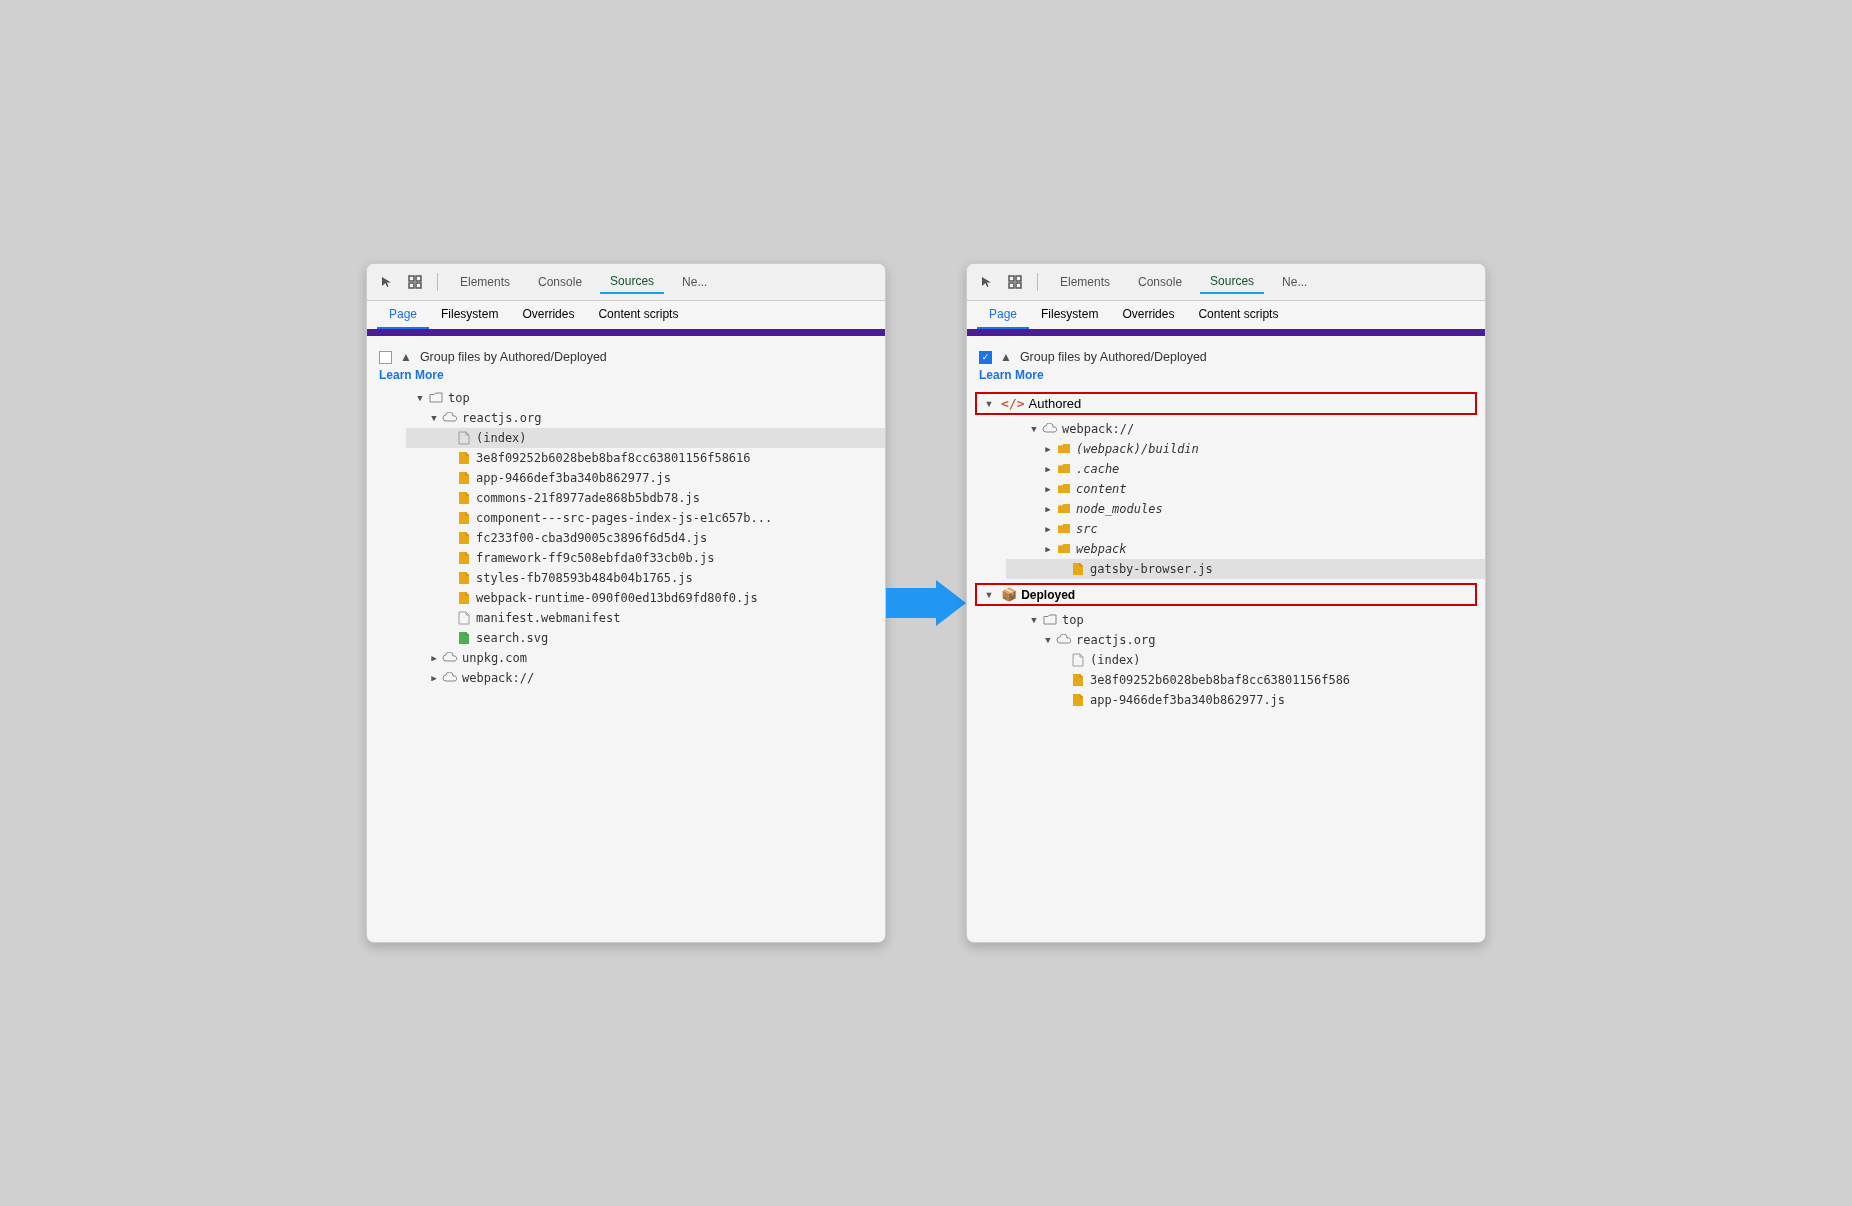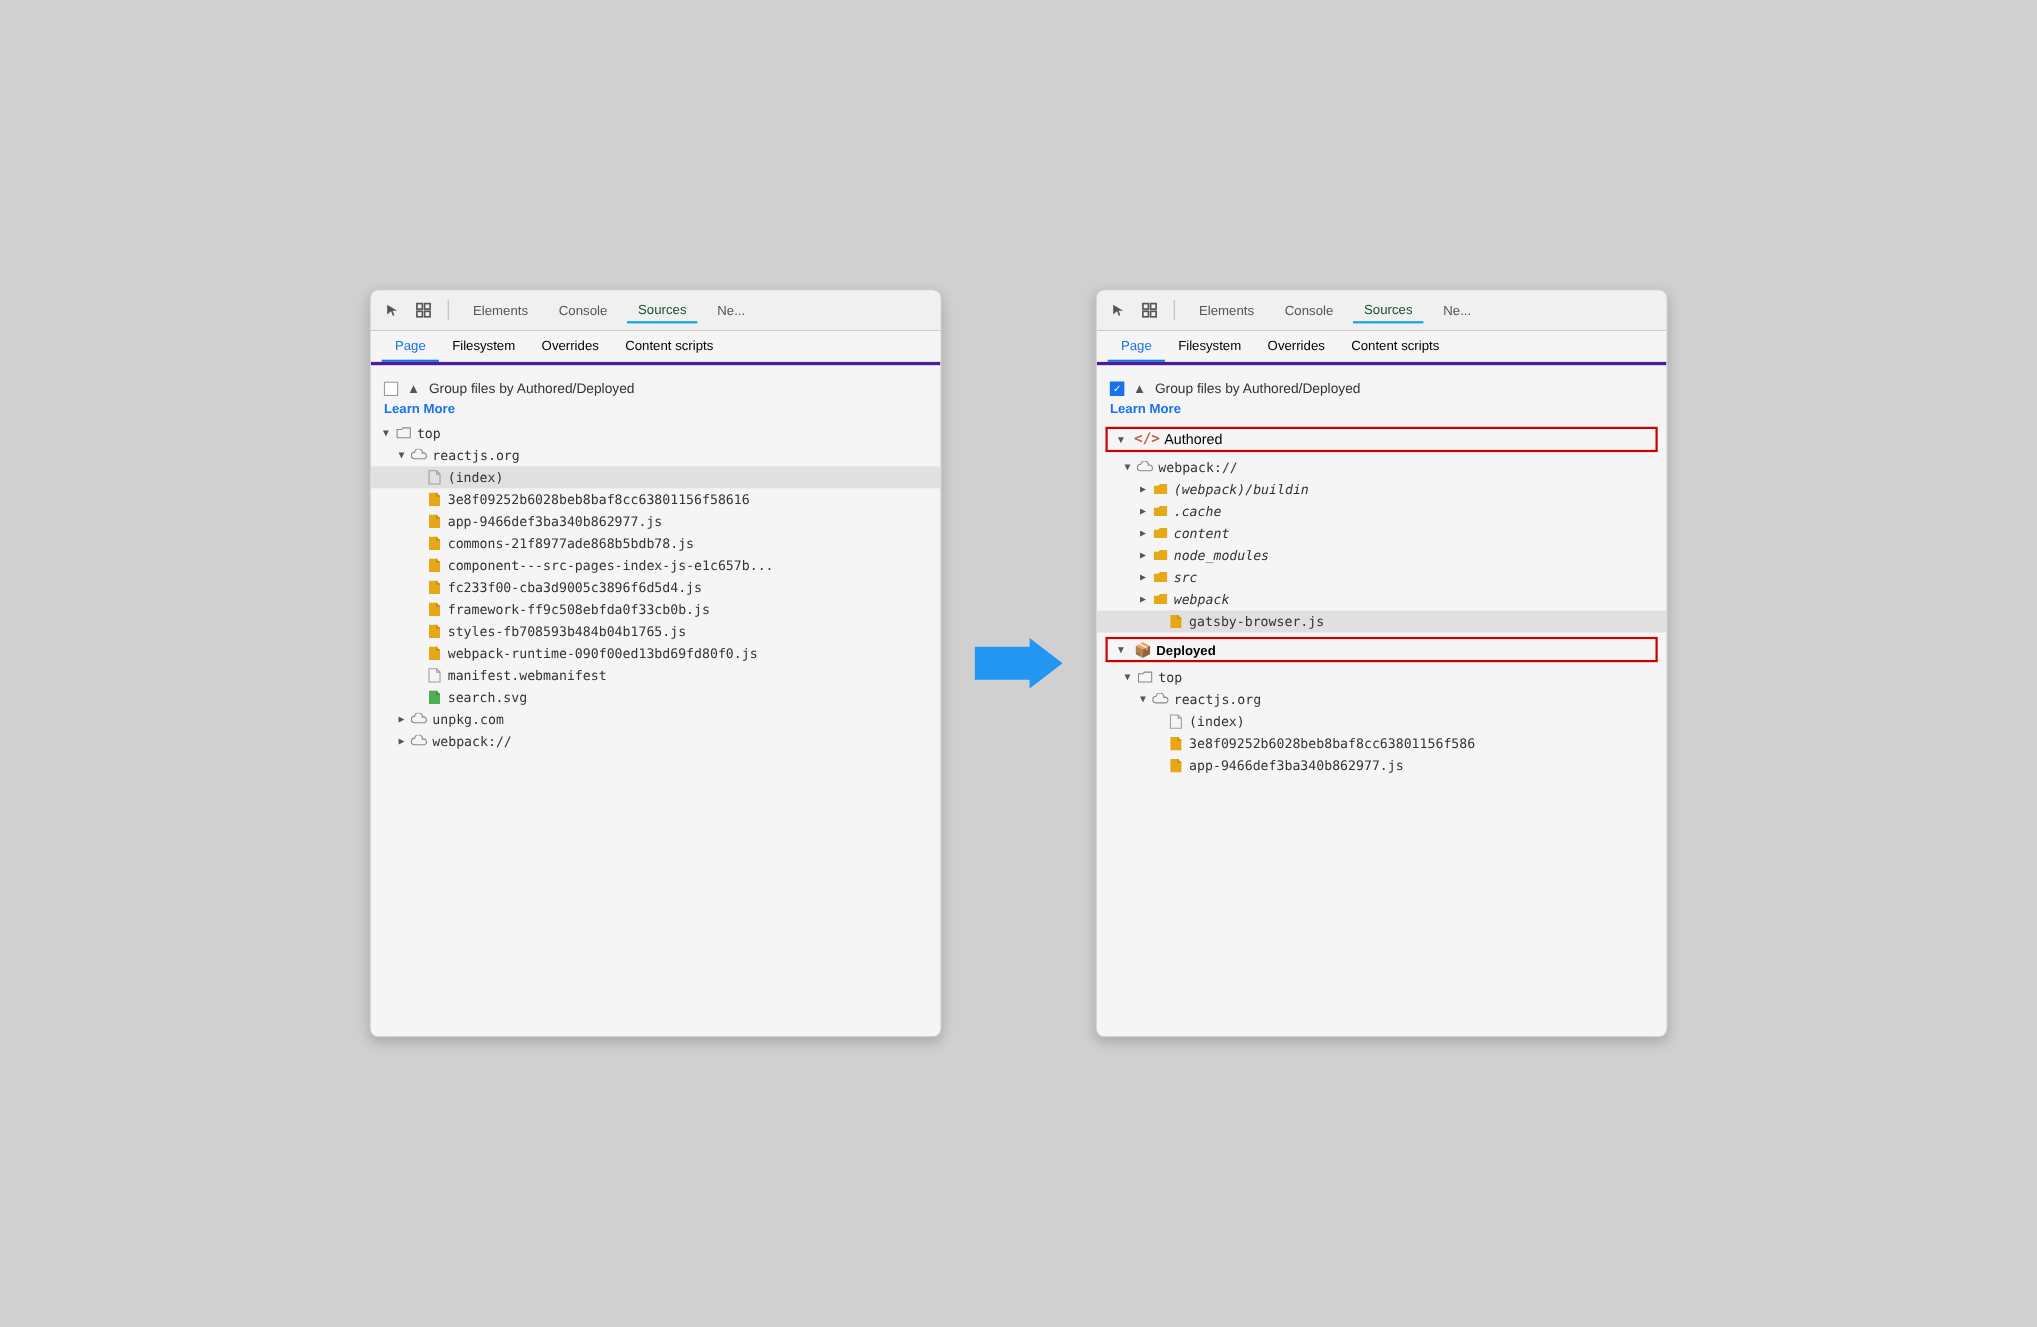--- a/index.html
+++ b/index.html
@@ -8,21 +8,20 @@
       font-family: -apple-system, BlinkMacSystemFont, 'Segoe UI', sans-serif;
       display: flex;
       align-items: center;
       justify-content: center;
       min-height: 100vh;
       padding: 40px;
     }
     .main-container {
       display: flex;
       align-items: center;
-      gap: 30px;
     }
     .devtools-panel {
       background: #f5f5f5;
       border-radius: 8px;
       border: 1px solid #ccc;
       width: 520px;
       min-height: 680px;
       overflow: hidden;
       box-shadow: 0 4px 12px rgba(0,0,0,0.2);
     }
@@ -60,21 +59,21 @@
       border: none;
     }
     .toolbar-tab.active {
       color: #14532d;
       border-bottom: 2px solid #0ea5e9;
       font-weight: 500;
     }
     
     .sub-tabs {
       background: #f5f5f5;
-      border-bottom: 3px solid #4c1d95;
+      border-bottom: 7px solid #4c1d95;
       display: flex;
       padding: 0 10px;
     }
     .sub-tab {
       padding: 6px 12px;
       font-size: 12px;
       color: #000000;
       cursor: pointer;
       border-bottom: 2px solid transparent;
     }
@@ -124,20 +123,21 @@
       padding-left: 12px;
       display: block;
       padding-bottom: 6px;
       font-weight: bold;
     }
     
     .tree {
       font-size: 12px;
       font-family: 'Consolas', 'Menlo', monospace;
       color: #333;
+      padding-left: 39px;
     }
     .tree-item {
       display: flex;
       align-items: center;
       padding: 2px 0;
       cursor: pointer;
       white-space: nowrap;
       overflow: hidden;
       text-overflow: ellipsis;
     }

